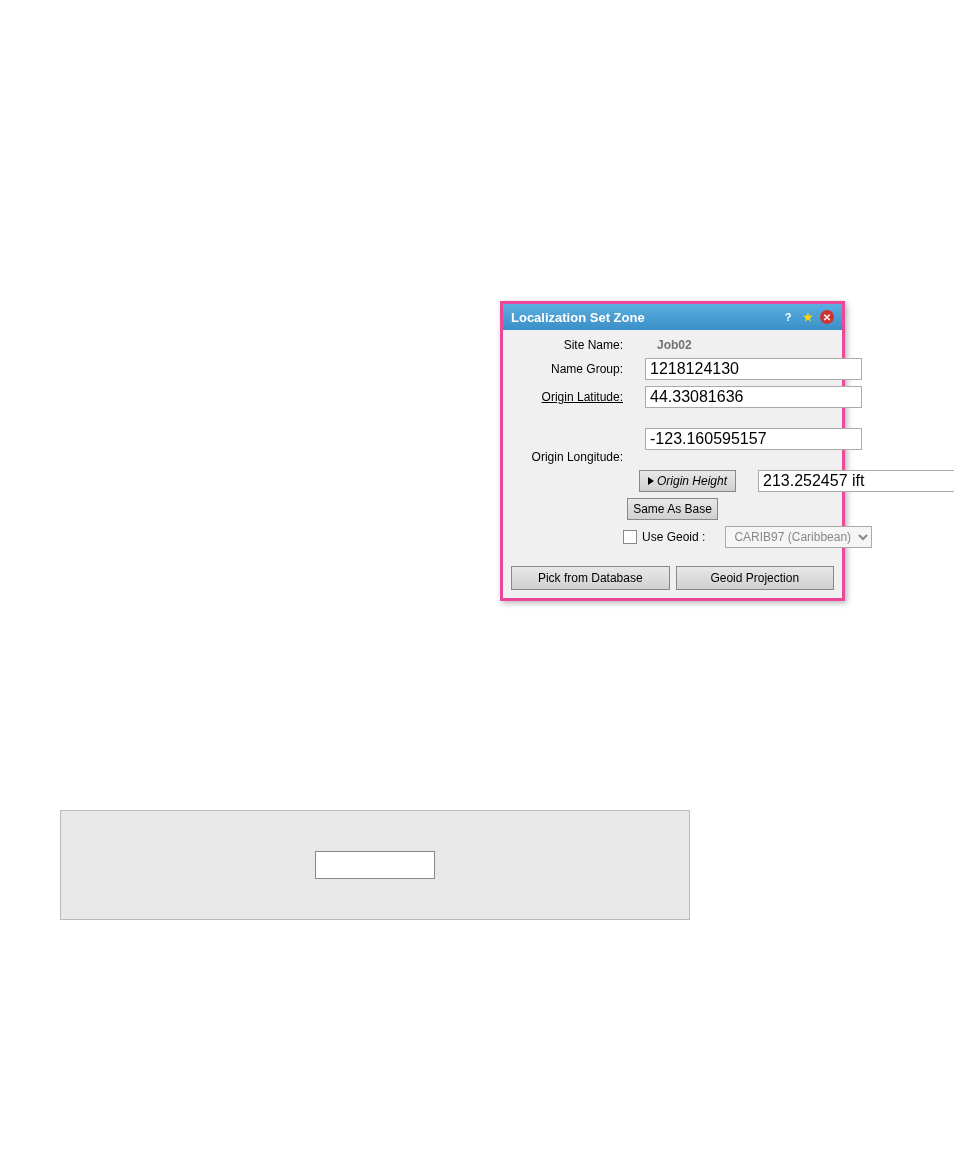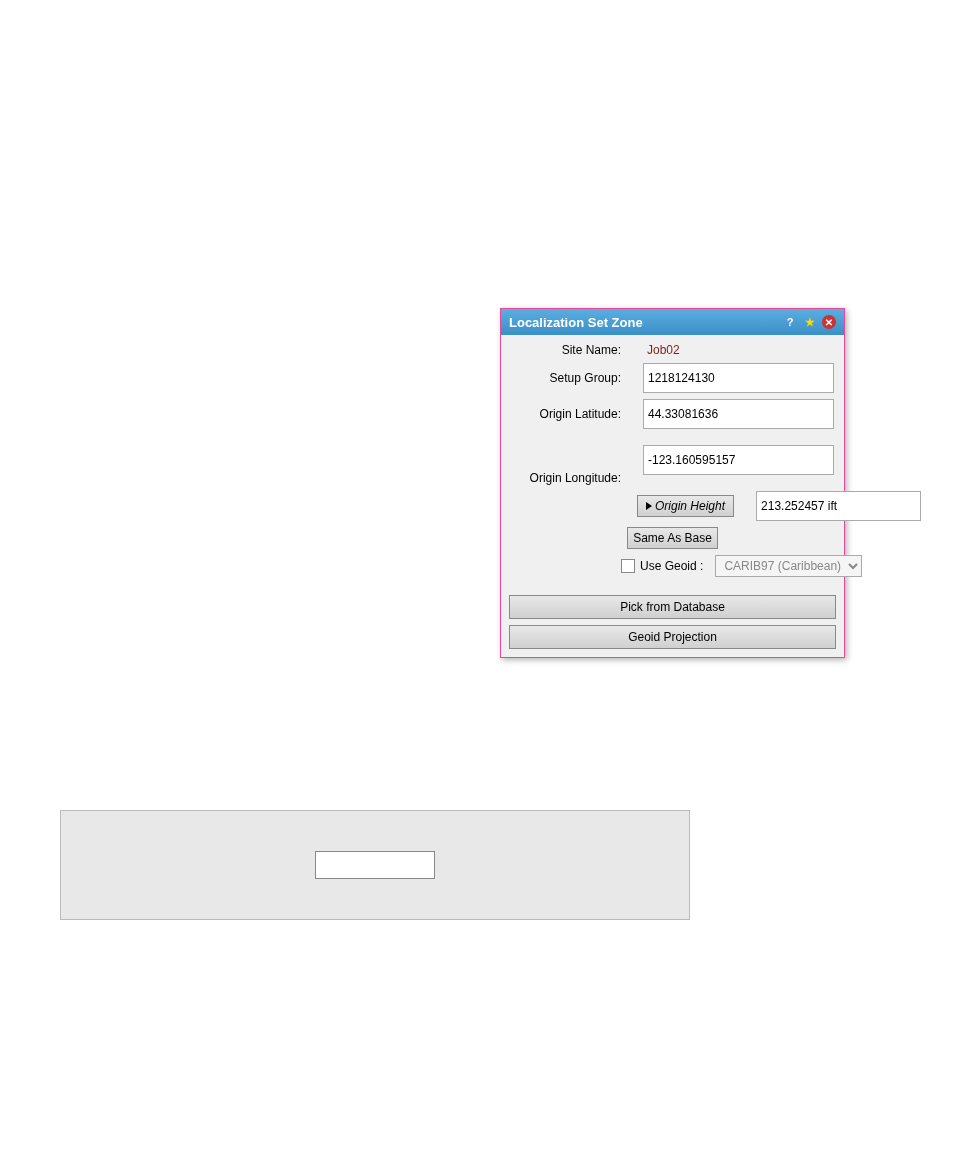--- a/index.html
+++ b/index.html
@@ -10,25 +10,25 @@
       font-family: Arial, sans-serif;
       font-size: 13px;
       color: #000;
       position: relative;
       overflow: hidden;
     }
 
     
     .dialog {
       position: absolute;
-      top: 308px;
+      top: 301px;
       left: 500px;
       width: 345px;
       background: #f0f0f0;
-      border: 1px solid #ec4899;
+      border: 3px solid #ec4899;
       box-shadow: 2px 2px 6px rgba(0,0,0,0.3);
     }
 
     .dialog-titlebar {
       background: linear-gradient(to bottom, #5baee0, #3a8fc7);
       color: #fff;
       font-size: 13px;
       font-weight: bold;
       padding: 5px 8px;
       display: flex;
@@ -82,30 +82,31 @@
 
     .form-label {
       text-align: right;
       color: #000;
       font-size: 12px;
       flex-shrink: 0;
     }
 
     .form-value {
       font-size: 12px;
-      color: #7f1d1d;
-      margin-left: 10px;
+      color: #737373;
+      margin-left: 18px;
+      font-weight: bold;
     }
 
     .form-input {
       border: 1px solid #aaa;
       background: #fff;
       padding: 2px 4px;
-      font-size: 12px;
-      height: 30px;
+      font-size: 16px;
+      height: 22px;
       flex: 1;
       margin-left: 6px;
     }
 
     .btn-origin-height {
       background: linear-gradient(to bottom, #e8e8e8, #d0d0d0);
       border: 1px solid #888;
       padding: 2px 8px;
       font-size: 12px;
       cursor: pointer;
@@ -147,40 +148,39 @@
       width: 14px;
       height: 14px;
       border: 1px solid #888;
       background: #fff;
       margin-right: 5px;
       flex-shrink: 0;
     }
 
     .geoid-label {
       font-size: 12px;
-      margin-right: 12px;
+      margin-right: 20px;
       white-space: nowrap;
     }
 
     .geoid-select {
       flex: 1;
       border: 1px solid #aaa;
       background: #f5f5f5;
       padding: 2px 4px;
       font-size: 12px;
       height: 22px;
       color: #888;
     }
 
     .dialog-footer {
       display: flex;
       padding: 4px 8px 8px 8px;
       gap: 6px;
       justify-content: center;
-      flex-direction: column;
     }
 
     .footer-btn {
       background: linear-gradient(to bottom, #e8e8e8, #d0d0d0);
       border: 1px solid #888;
       padding: 4px 14px;
       font-size: 12px;
       cursor: pointer;
       flex: 1;
     }
@@ -222,26 +222,26 @@
   </div>
 
   <div class="dialog-body">
 
     <div class="form-row">
       <span class="form-label" style="width:110px;">Site Name:</span>
       <span class="form-value">Job02</span>
     </div>
 
     <div class="form-row">
-      <span class="form-label" style="width:110px;">Setup Group:</span>
+      <span class="form-label" style="width:110px;">Name Group:</span>
       <input class="form-input" type="text" value="1218124130" style="">
     </div>
 
     <div class="form-row">
-      <span class="form-label" style="width:110px;">Origin Latitude:</span>
+      <span class="form-label" style="width:110px;text-decoration:underline;">Origin Latitude:</span>
       <input class="form-input" type="text" value="44.33081636" style="">
     </div>
 
     <div class="form-row">
       <span class="form-label" style="width:110px;margin-top:36px;">Origin Longitude:</span>
       <input class="form-input" type="text" value="-123.160595157" style="">
     </div>
 
     <div class="form-row">
       <span class="form-label" style="width:110px;"></span>

